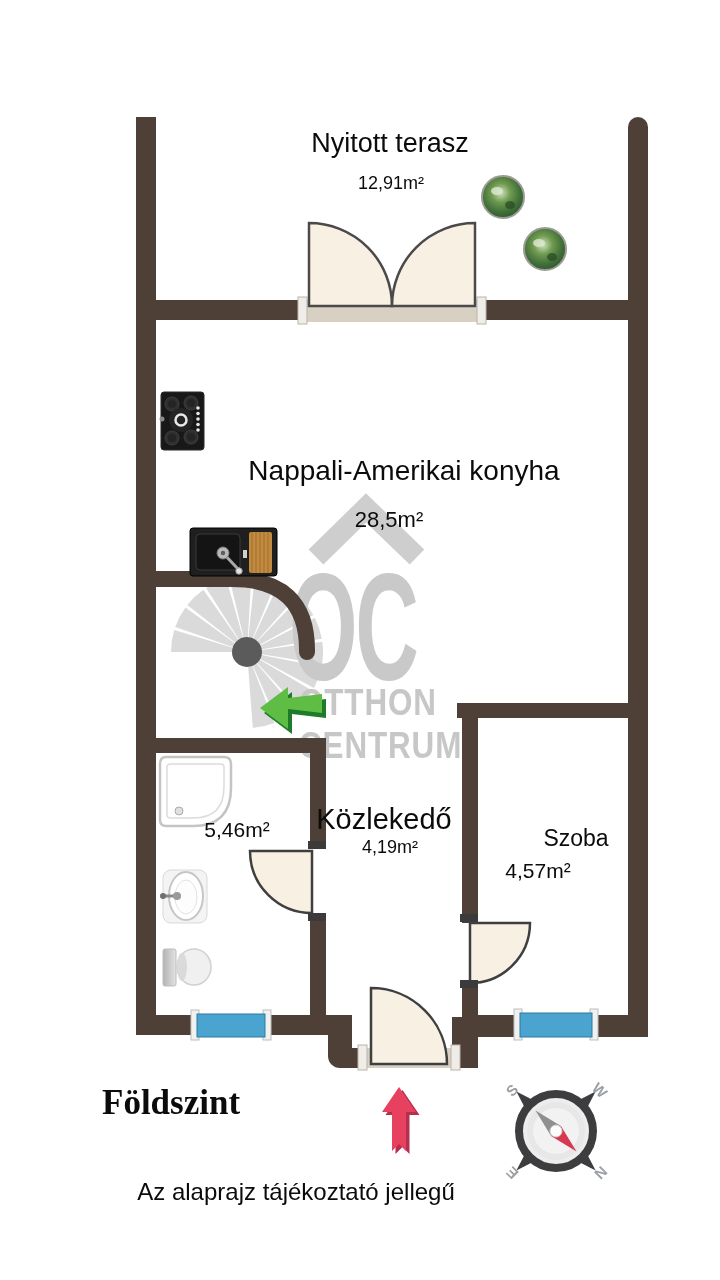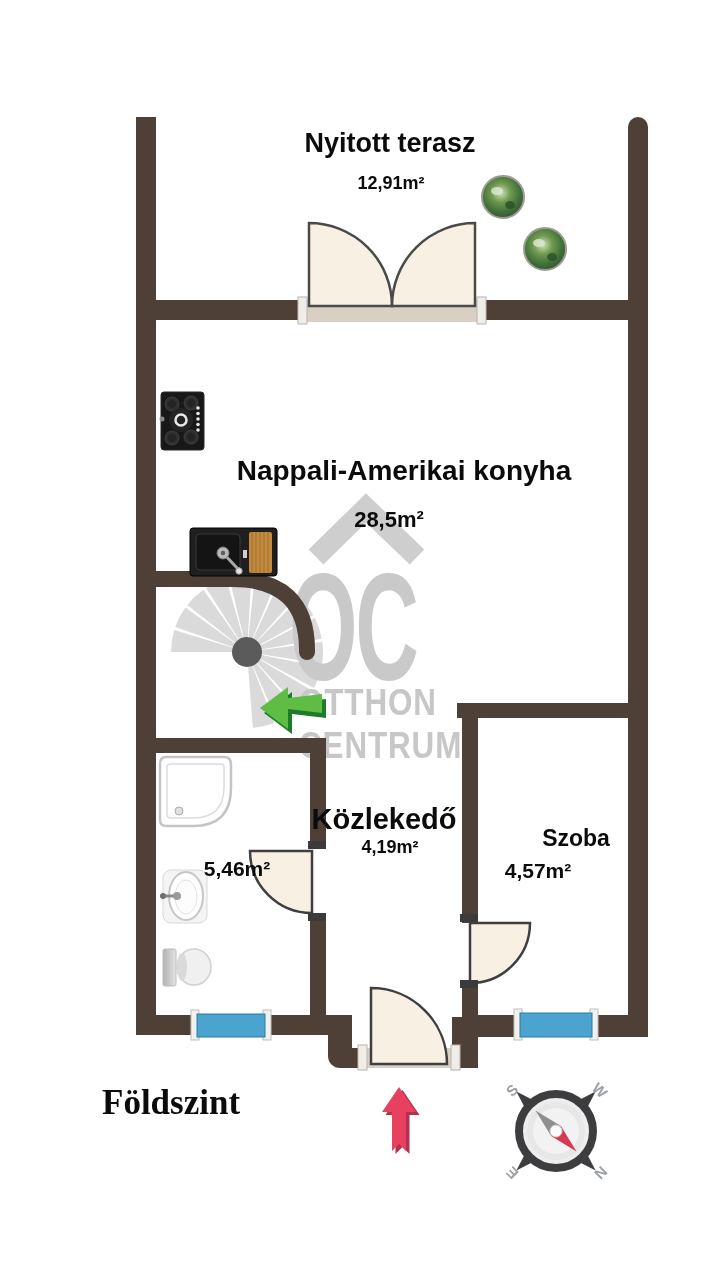--- a/index.html
+++ b/index.html
@@ -11,21 +11,21 @@
   .rtop{border-radius:10px 10px 0 0;}
   .rbl{border-radius:0 0 0 12px;}
   .rblfull{border-radius:0 0 0 10px;}
   
   .wm{position:absolute;color:#c9c9c9;font-weight:700;line-height:1;white-space:nowrap;
       transform-origin:0 0;z-index:20;}
   .wm-oc{left:289px;top:551px;font-size:152px;letter-spacing:-4px;transform:scale(0.58,1);}
   .wm-l1{left:299px;top:684px;font-size:37px;letter-spacing:1px;color:#c7c7c7;transform:scale(0.85,1);}
   .wm-l2{left:299px;top:727px;font-size:37px;letter-spacing:1px;color:#c7c7c7;transform:scale(0.85,1);}
   
-  .lbl{position:absolute;transform:translateX(-50%);font-weight:700;color:#0b0b0b;
+  .lbl{position:absolute;transform:translateX(-50%);font-weight:400;color:#0b0b0b;
        white-space:nowrap;z-index:60;}
   .lbl-left{position:absolute;font-weight:700;color:#0b0b0b;white-space:nowrap;z-index:60;font-family:Liberation Serif, serif;}
   svg{display:block;}
   #stairs-svg{z-index:10;}
   #overlay-svg{z-index:40;}
   .icon-svg{position:absolute;z-index:25;}
   #compass-svg,#redarrow-svg{z-index:55;position:absolute;}
 </style>
 </head>
 <body>
@@ -221,21 +221,22 @@
       <text transform="translate(105,24) rotate(45)" dominant-baseline="central">W</text>
       <text transform="translate(106,107) rotate(135)" dominant-baseline="central">N</text>
       <text transform="translate(17,107) rotate(-135)" dominant-baseline="central">E</text>
     </g>
   </svg>
 
   <div class="lbl" style="left:390px;top:128px;font-size:27px">Nyitott terasz</div>
   <div class="lbl" style="left:391px;top:173px;font-size:18px">12,91m²</div>
   <div class="lbl" style="left:404px;top:455px;font-size:28px">Nappali-Amerikai konyha</div>
   <div class="lbl" style="left:389px;top:507px;font-size:22px">28,5m²</div>
-  <div class="lbl" style="left:237px;top:857px;font-size:21px">5,46m²</div>
+  <div class="lbl" style="left:237px;top:818px;font-size:21px">5,46m²</div>
   <div class="lbl" style="left:384px;top:803px;font-size:29px">Közlekedő</div>
   <div class="lbl" style="left:390px;top:837px;font-size:18px">4,19m²</div>
   <div class="lbl" style="left:576px;top:825px;font-size:23px">Szoba</div>
   <div class="lbl" style="left:538px;top:859px;font-size:21px">4,57m²</div>
 
   <div class="lbl-left" style="left:102px;top:1083px;font-size:35px">Földszint</div>
+  <div class="lbl" style="left:296px;top:1178px;font-size:24px">Az alaprajz tájékoztató jellegű</div>
 
 </div>
 
 </body></html>

